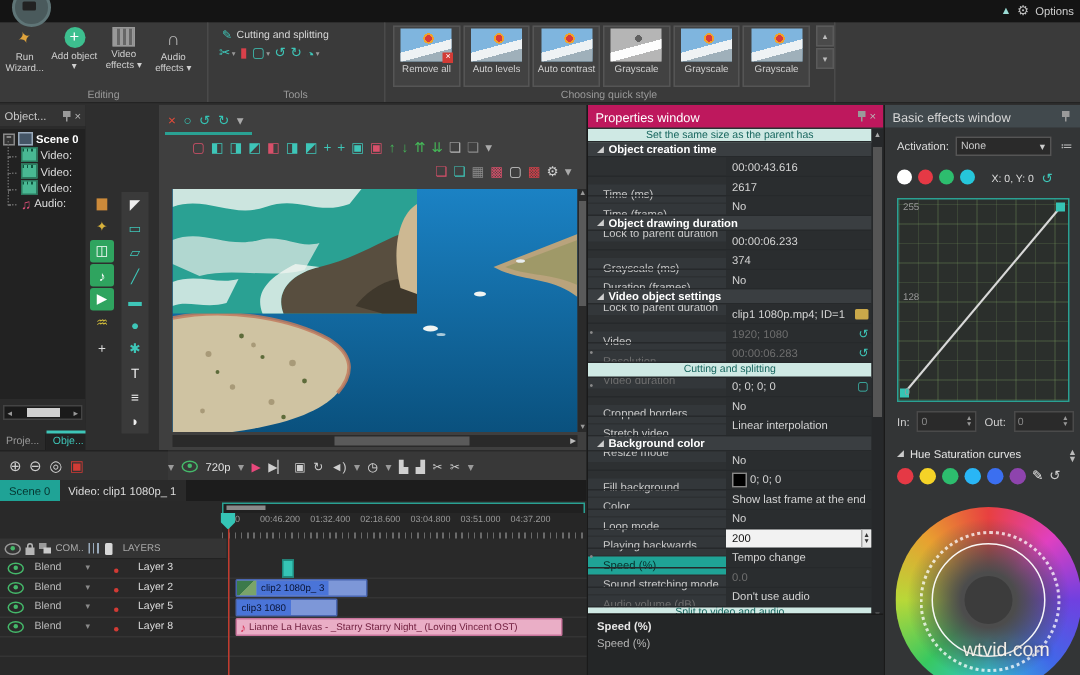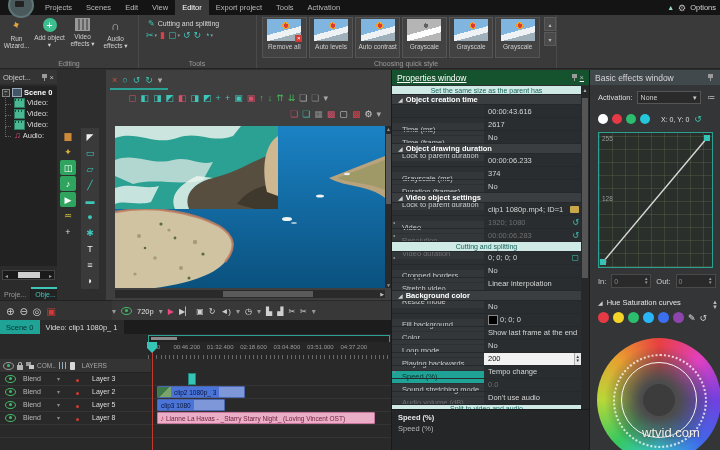--- a/index.html
+++ b/index.html
@@ -58,21 +58,21 @@
   .panel-hdr{height:14px;background:#343434;display:flex;align-items:center;padding:0 3px;font-size:7.5px;color:#c9c9c9;}
   .panel-hdr .sp{flex:1;}
   .pin-icon{width:5px;height:7px;position:relative;margin-right:3px;}
   .pin-icon:before{content:"";position:absolute;left:0;top:0;width:5px;height:4px;background:#9a9a9a;}
   .pin-icon:after{content:"";position:absolute;left:2px;top:4px;width:1px;height:3px;background:#9a9a9a;}
   .close-x{color:#bbb;font-size:7.5px;}
   #objtree{position:absolute;left:0;top:16px;right:0;bottom:34px;background:#222;font-size:7.5px;}
   .tree-root{display:flex;align-items:center;gap:2px;padding:2px 0 1px 2px;color:#fff;font-weight:bold;}
   .expander{width:6px;height:6px;border:1px solid #888;color:#ccc;font-size:6px;line-height:5px;text-align:center;background:#333;}
   .monitor-icon{width:8px;height:7px;border:1px solid #9ab;background:#456;}
-  .tree-item{display:flex;align-items:flex-start;gap:2px;padding:0 0 1px 14px;color:#ddd;position:relative;}
+  .tree-item{display:flex;align-items:center;gap:2px;padding:0 0 1px 14px;color:#ddd;position:relative;}
   .tree-item:before{content:"";position:absolute;left:5px;top:-4px;bottom:4px;border-left:1px dotted #666;}
   .tree-item:after{content:"";position:absolute;left:5px;top:50%;width:6px;border-top:1px dotted #666;}
   .film-icon{width:9px;height:8px;background:#49b893;
      background-image:repeating-linear-gradient(90deg,rgba(0,60,40,.8) 0 1px,rgba(0,0,0,0) 1px 3px);
      background-size:100% 2px;background-repeat:repeat-x;background-position:0 0,0 100%;
      border:1px solid #2c7a5f;}
   .audio-note{color:#e0507a;font-size:9px;line-height:8px;}
   #obj-hscroll{position:absolute;left:2px;right:2px;bottom:20px;height:8px;background:#1a1a1a;border:1px solid #444;display:flex;align-items:center;}
   #obj-hscroll .hndl{width:22px;height:6px;background:#cfcfcf;margin-left:8px;}
   #obj-hscroll .ar{color:#999;font-size:6px;width:7px;text-align:center;}
@@ -101,21 +101,21 @@
   #pv-hscroll .hndl{position:absolute;left:40%;top:1px;width:90px;height:6px;background:#5a5a5a;}
   #pv-hscroll .ar{position:absolute;right:1px;top:1px;font-size:5px;color:#bbb;}
   #playbar{position:absolute;left:0px;top:230px;width:287px;height:20px;background:#383838;border-top:1px solid #2a2a2a;
      display:flex;align-items:center;gap:5px;padding-left:6px;}
   .pbitem{font-size:8px;color:#cfcfcf;display:inline-flex;align-items:center;}
   .pbtext{font-size:7.5px;color:#e0e0e0;text-align:center;}
   .eye-css{width:9px;height:6px;border:1px solid #45b86a;border-radius:50%;position:relative;}
   .eye-css:after{content:"";position:absolute;left:3px;top:1px;width:3px;height:3px;border-radius:50%;background:#45b86a;}
   
   #propwin{position:absolute;left:391px;top:70px;width:197px;height:380px;background:#2d3032;border-left:1px solid #1a1a1a;}
-  #prop-hdr{height:15px;background:#14532d;display:flex;align-items:center;padding:0 5px;color:#fff;font-size:8.5px;text-decoration:underline;}
+  #prop-hdr{height:15px;background:#be185d;display:flex;align-items:center;padding:0 5px;color:#fff;font-size:8.5px;}
   #prop-hdr .sp{flex:1;}
   #prows{position:absolute;left:0;top:16px;right:8px;bottom:36px;display:flex;flex-direction:column;}
   .prow{height:12px;display:flex;align-items:center;border-bottom:1px solid #26292b;position:relative;font-size:7.5px;}
   .prow .dot{position:absolute;left:1px;color:#888;font-size:7px;}
   .prow .plabel{width:92px;padding-left:10px;color:#c9c9c9;white-space:nowrap;overflow:hidden;background:#33373a;height:100%;display:flex;align-items:center;box-sizing:border-box;margin-top:36px;}
   .prow .pvalue{flex:1;padding-left:4px;color:#d4d4d4;white-space:nowrap;overflow:hidden;background:#2a2d2f;height:100%;display:flex;align-items:center;gap:2px;}
   .prow.dim .plabel,.prow.dim .pvalue{color:#6e6e6e;}
   .prow.sel .plabel{background:#1fa396;color:#06312c;}
   .prow.sel .pvalue{background:#f2f2f2;color:#111;}
   .prow.section{background:#3a3e41;}
@@ -216,30 +216,20 @@
   #watermark{position:absolute;left:642px;top:425px;font-size:13px;color:rgba(255,248,240,.92);z-index:20;
      text-shadow:0 0 3px rgba(60,40,40,.6);}
 </style>
 </head>
 <body>
 
 <div id="app">
 
   <div id="titlebar">
     <div id="logo"></div>
-    <div id="menu">
-        <span class="menu-item">Projects</span>
-        <span class="menu-item">Scenes</span>
-        <span class="menu-item">Edit</span>
-        <span class="menu-item">View</span>
-        <span class="menu-item active">Editor</span>
-        <span class="menu-item">Export project</span>
-        <span class="menu-item">Tools</span>
-        <span class="menu-item">Activation</span>
-      </div>
     <div id="titlebar-right">
       <span id="collapse-ribbon">▲</span>
       <span id="gear">⚙</span>
       <span id="options-label">Options</span>
     </div>
   </div>
 
   <div id="ribbon">
     <div class="rgroup" id="grp-editing">
       <div class="btnrow" id="editing-buttons">

